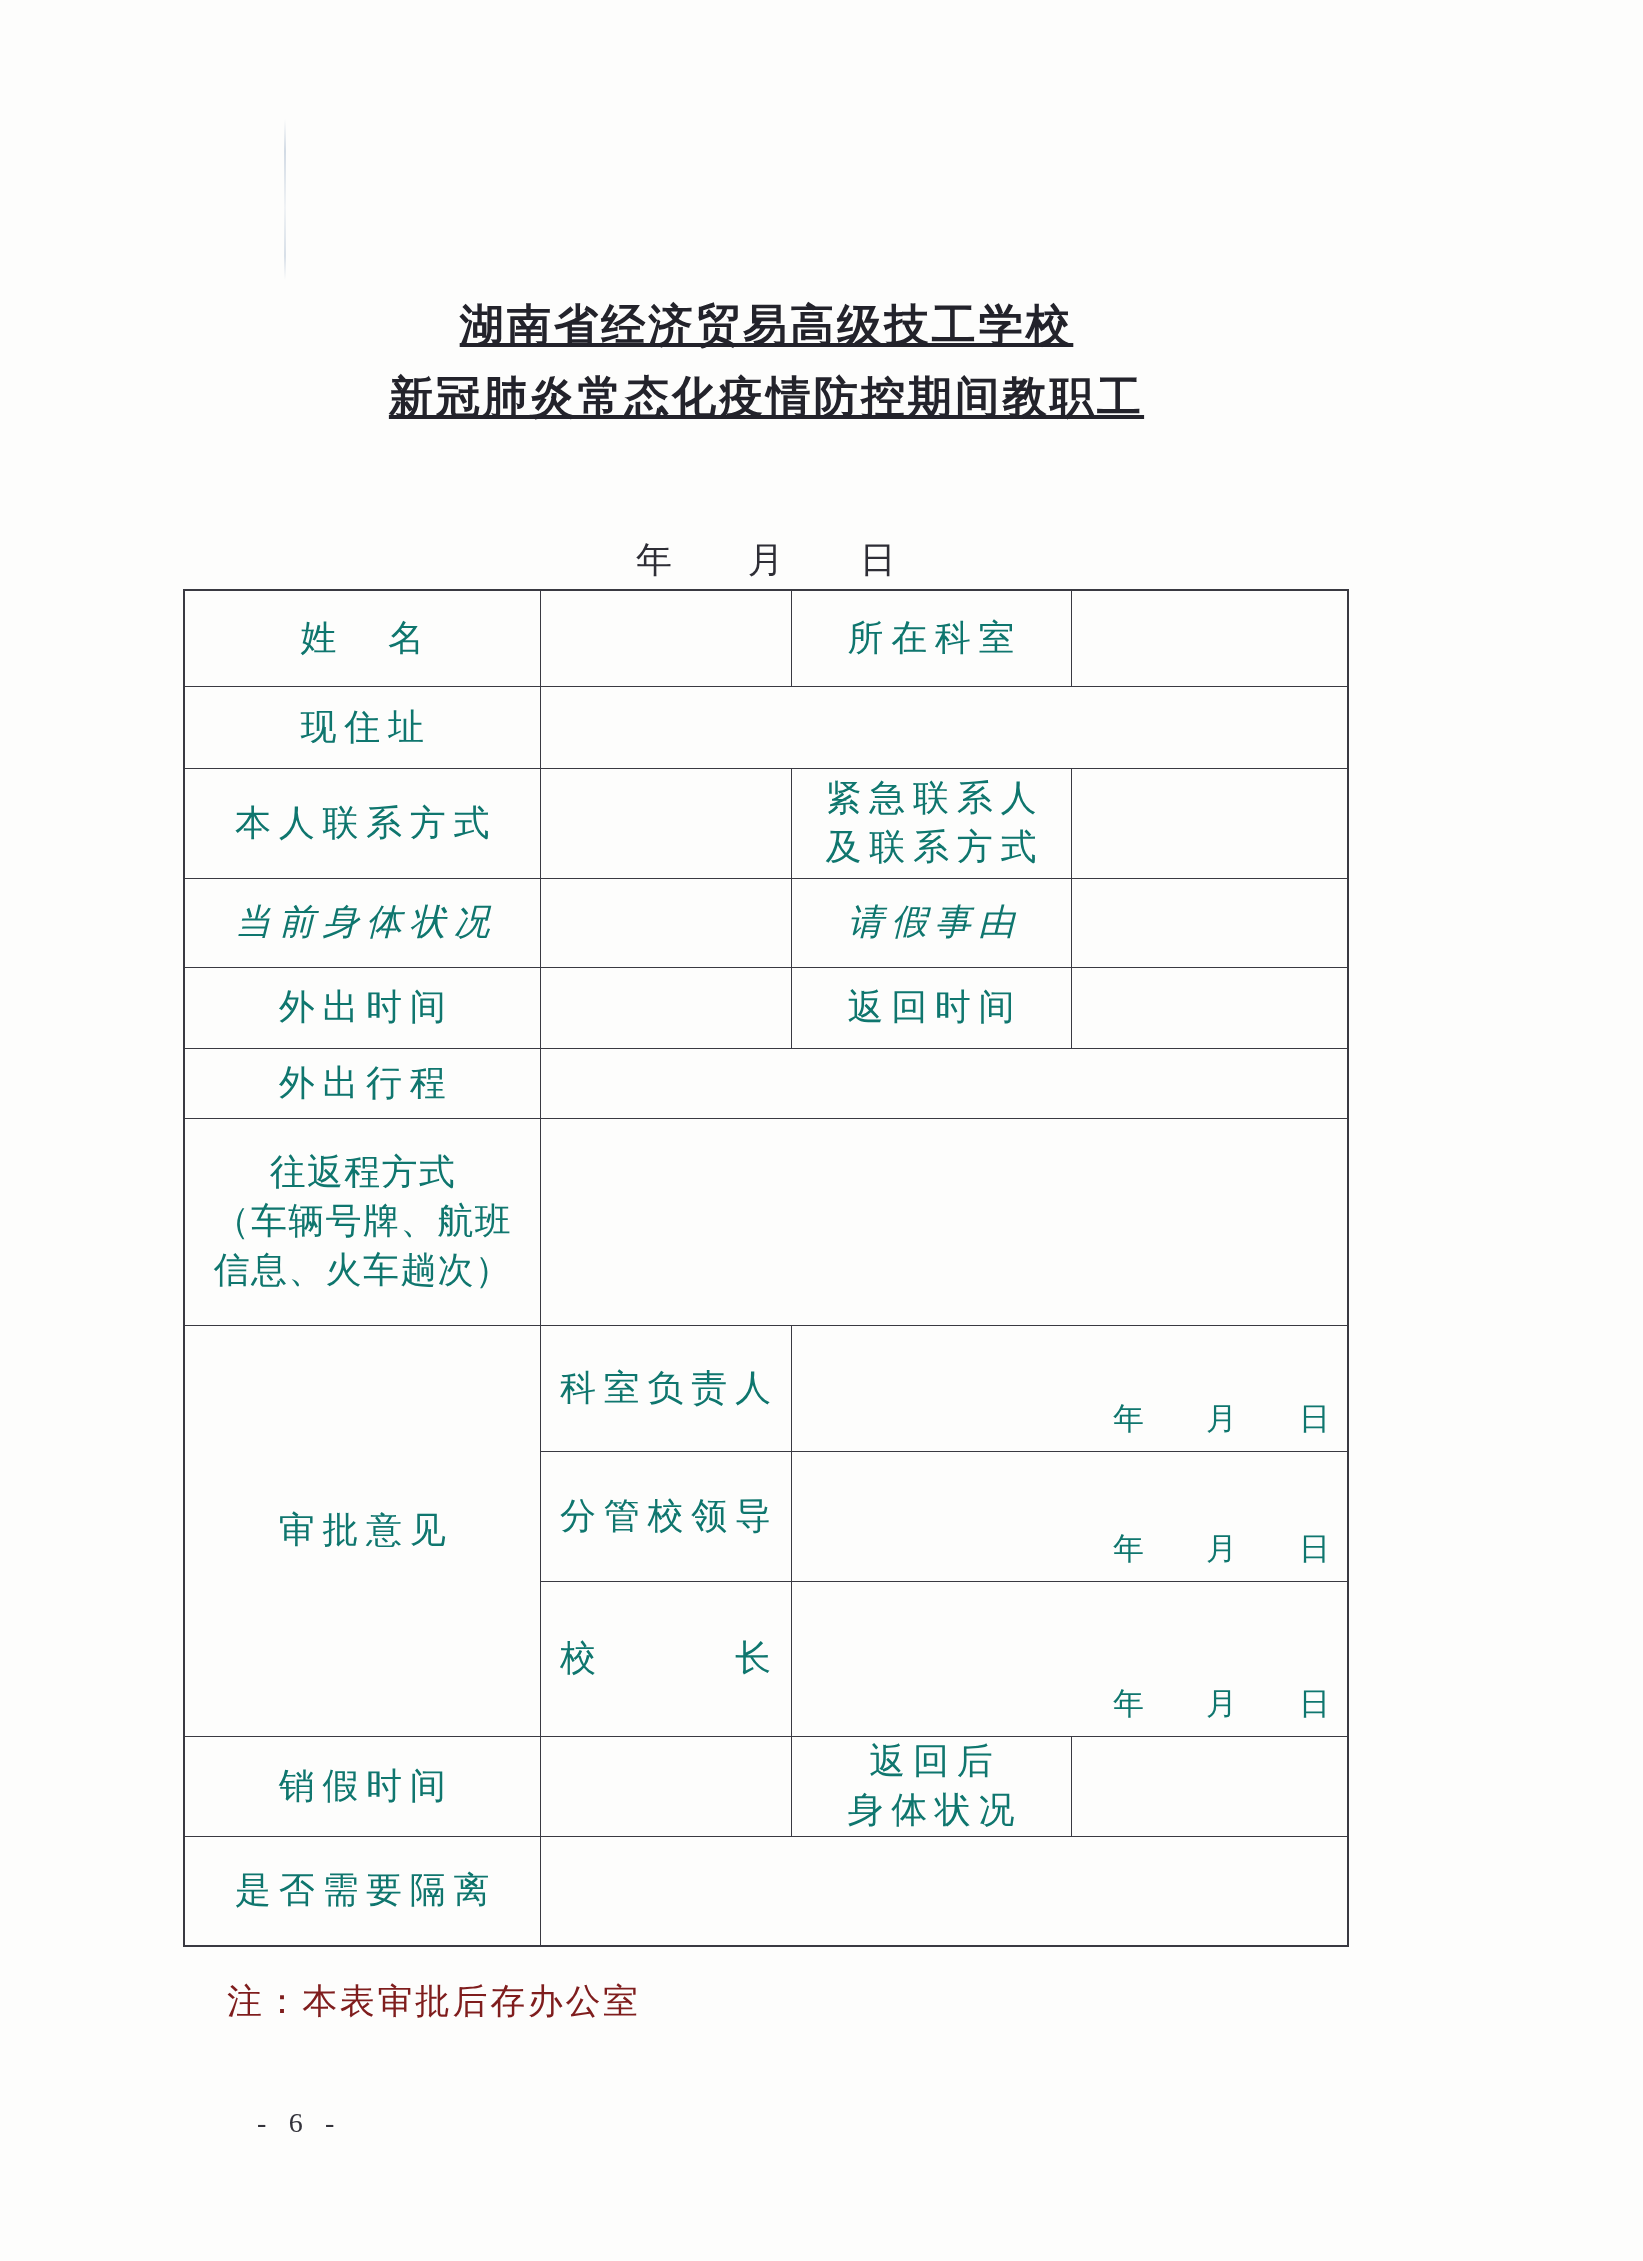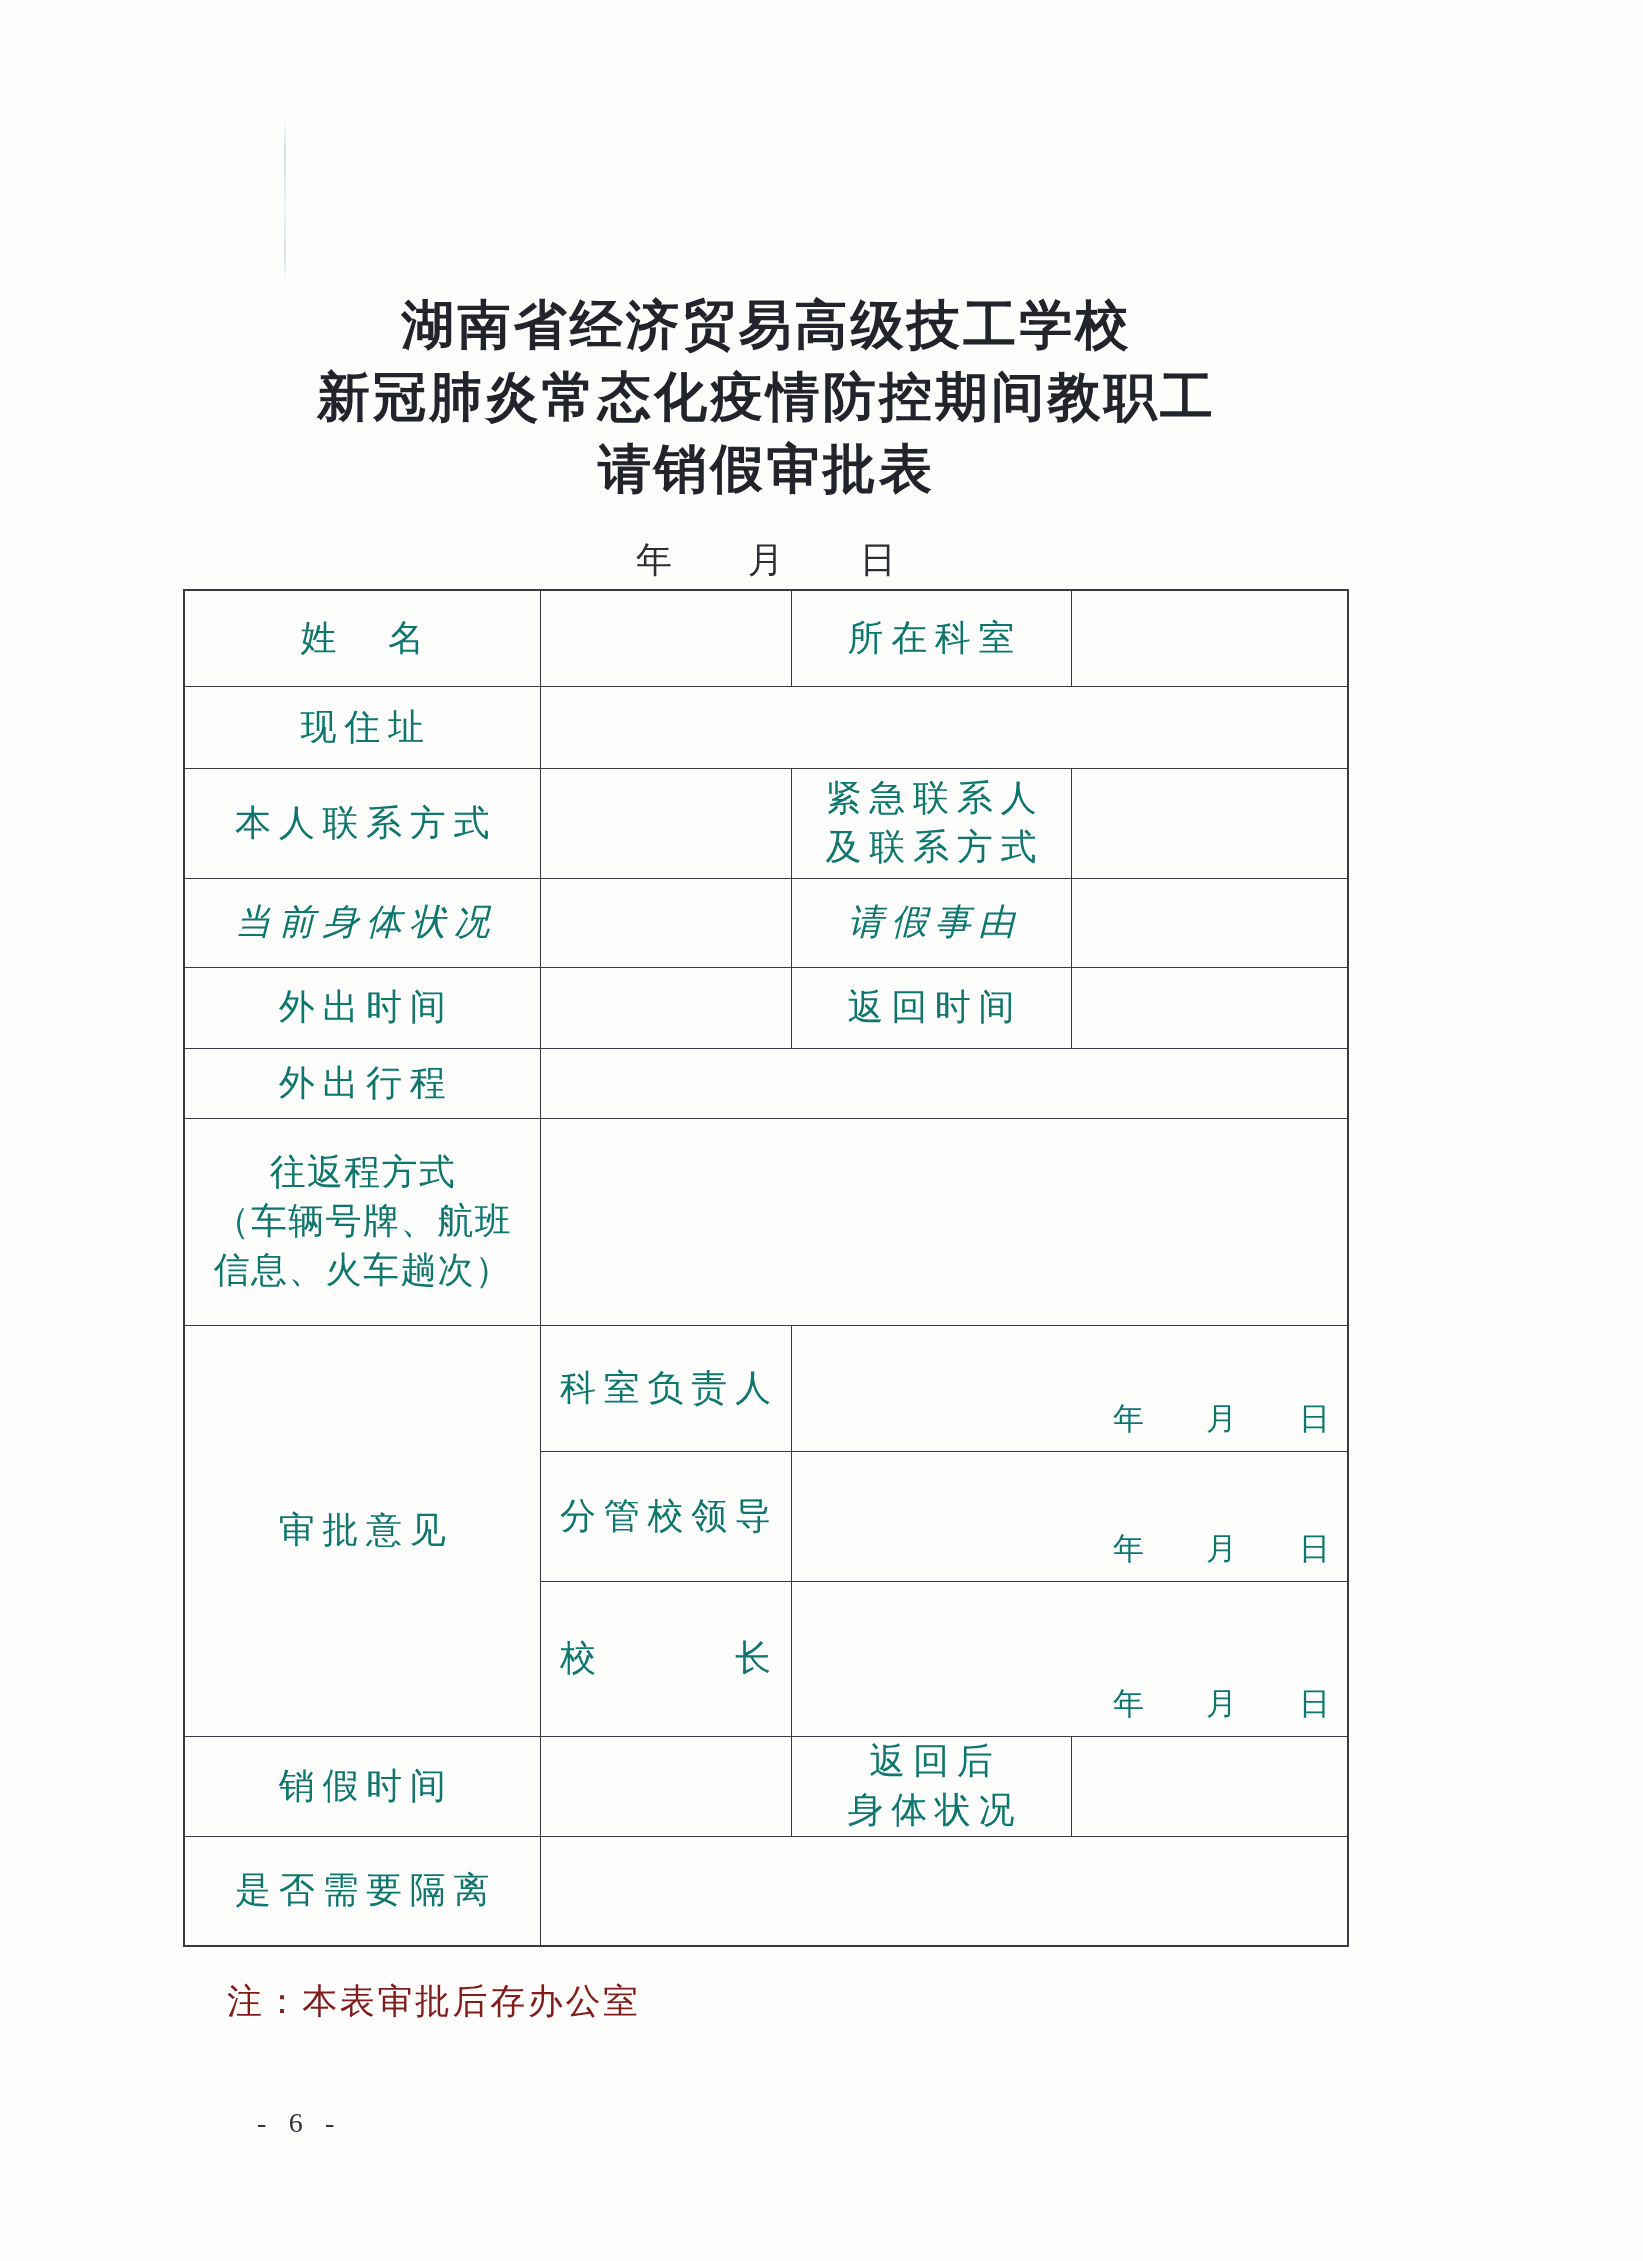--- a/index.html
+++ b/index.html
@@ -33,24 +33,25 @@
       rgba(130,155,185,0.00));
   }
   .title-block {
     position: absolute;
     left: 183px;
     top: 289px;
     width: 1167px;
     text-align: center;
     font-family: "Liberation Sans", sans-serif;
     font-weight: 700;
-    font-size: 53px;
+    font-size: 44px;
     line-height: 72px;
     letter-spacing: 3.2px;
     color: #23232b;
+    text-decoration: underline;
   }
   .date-line {
     position: absolute;
     left: 183px;
     top: 536px;
     width: 1167px;
     text-align: center;
     font-size: 36px;
     letter-spacing: 1.3px;
     color: #2e2e36;
@@ -119,21 +120,20 @@
 </head>
 <body>
 
 <div class="sheet">
 
   <div class="scan-artifact"></div>
 
   <div class="title-block">
     <div>湖南省经济贸易高级技工学校</div>
     <div>新冠肺炎常态化疫情防控期间教职工</div>
-    <div>请销假审批表</div>
   </div>
 
   <div class="date-line">年　　月　　日</div>
 
   <table class="form">
     <colgroup>
       <col style="width:356px">
       <col style="width:251px">
       <col style="width:280px">
       <col style="width:277px">

